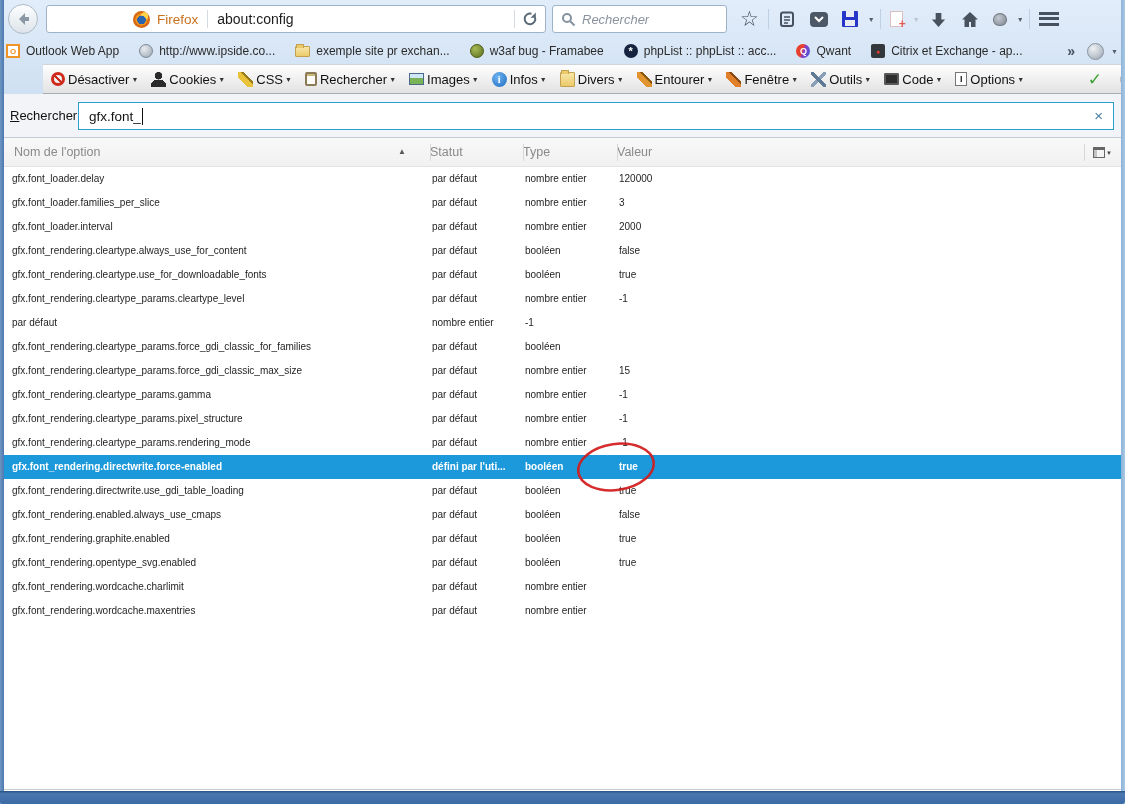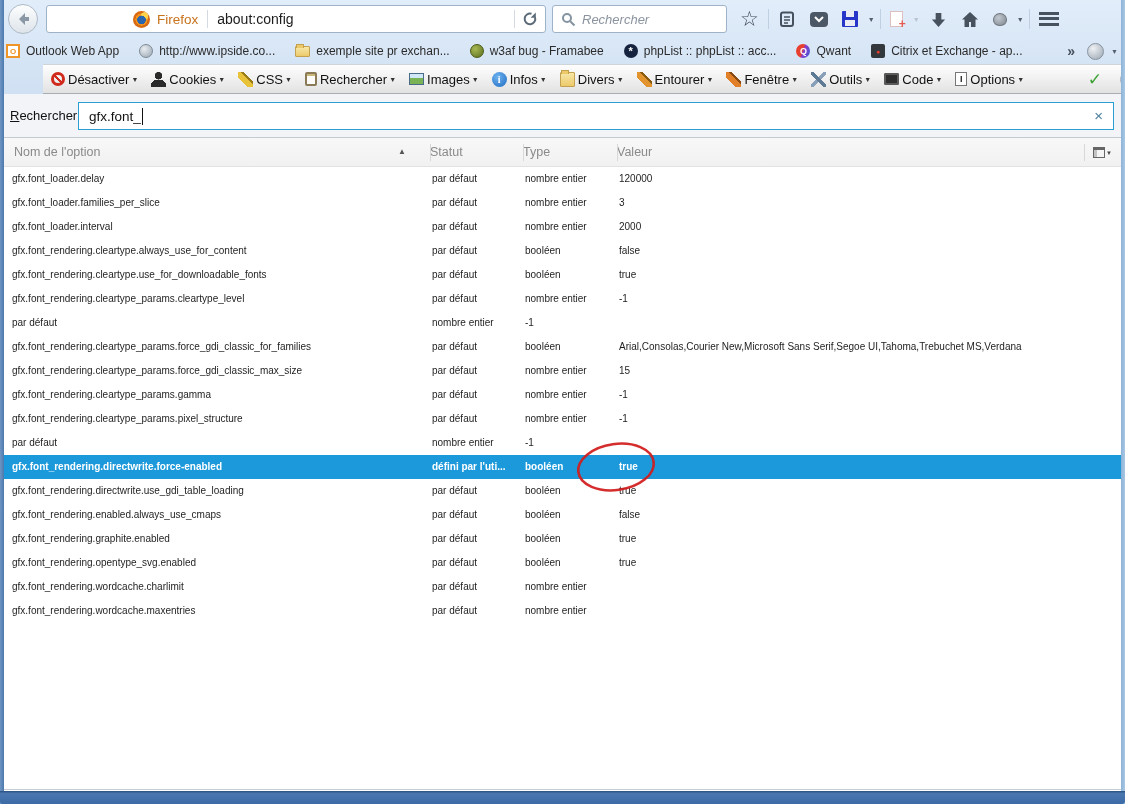--- a/index.html
+++ b/index.html
@@ -377,41 +377,41 @@
     </div>
     <div class="pref-row">
       <div class="cell col-status">par défaut</div>
       <div class="cell col-type">nombre entier</div>
       <div class="cell col-value">-1</div>
     </div>
     <div class="pref-row">
       <div class="cell col-name">gfx.font_rendering.cleartype_params.force_gdi_classic_for_families</div>
       <div class="cell col-status">par défaut</div>
       <div class="cell col-type">booléen</div>
-      <div class="cell col-value">Arial,Consolas,Courier New,Microsoft Sans Serif,Segoe UI,Tahoma,Trebuchet MS,Verdana</div>
     </div>
     <div class="pref-row">
       <div class="cell col-name">gfx.font_rendering.cleartype_params.force_gdi_classic_max_size</div>
       <div class="cell col-status">par défaut</div>
       <div class="cell col-type">nombre entier</div>
       <div class="cell col-value">15</div>
     </div>
     <div class="pref-row">
       <div class="cell col-name">gfx.font_rendering.cleartype_params.gamma</div>
       <div class="cell col-status">par défaut</div>
       <div class="cell col-type">nombre entier</div>
       <div class="cell col-value">-1</div>
     </div>
     <div class="pref-row">
       <div class="cell col-name">gfx.font_rendering.cleartype_params.pixel_structure</div>
       <div class="cell col-status">par défaut</div>
       <div class="cell col-type">nombre entier</div>
       <div class="cell col-value">-1</div>
     </div>
     <div class="pref-row">
+      <div class="cell col-name">gfx.font_rendering.cleartype_params.rendering_mode</div>
       <div class="cell col-status">par défaut</div>
       <div class="cell col-type">nombre entier</div>
       <div class="cell col-value">-1</div>
     </div>
     <div class="pref-row selected">
       <div class="cell col-name">gfx.font_rendering.directwrite.force-enabled</div>
       <div class="cell col-status">défini par l'uti...</div>
       <div class="cell col-type">booléen</div>
       <div class="cell col-value">true</div>
     </div>

